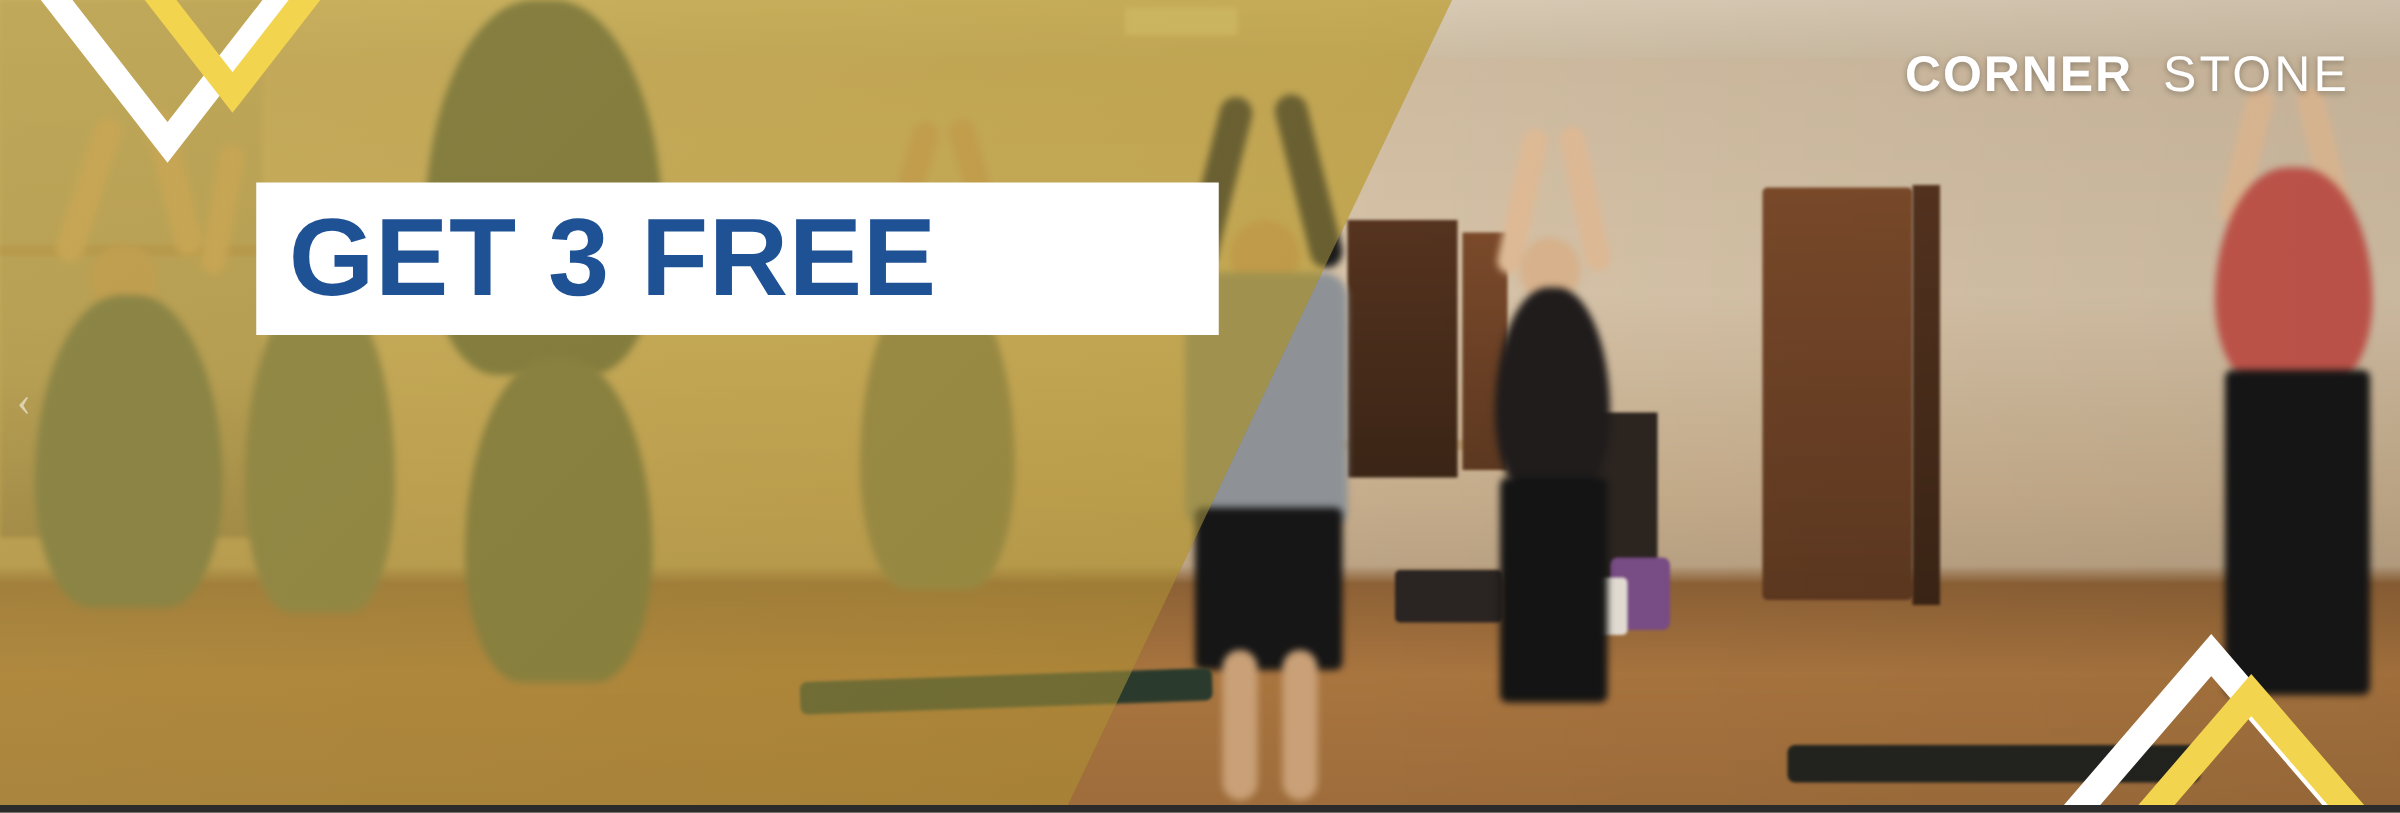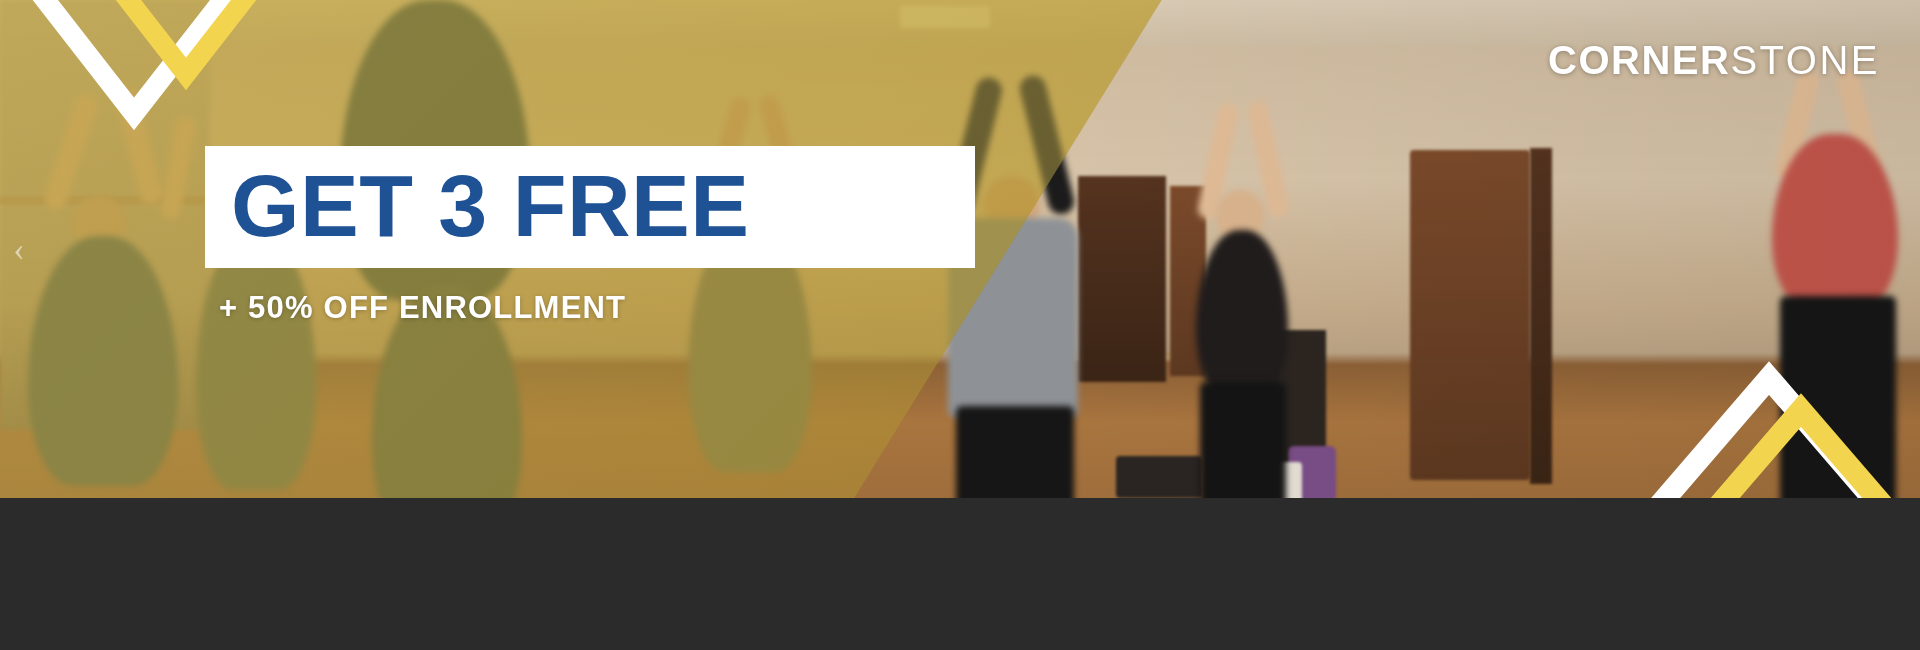--- a/index.html
+++ b/index.html
@@ -1,20 +1,20 @@
 <!DOCTYPE html>
 <html><head>
 <meta charset="utf-8">
 <style>
   * { margin:0; padding:0; box-sizing:border-box; }
   html,body { background:#2b2b2b; }
 
   .banner{
     position:relative;
-    width:1920px; height:498px;
+    width:1920px; height:644px;
     overflow:hidden;
     font-family:"Liberation Sans", sans-serif;
     background:#8a7555;
     padding-left:24px;
   }
 
   
   .photo{ position:absolute; inset:0; overflow:hidden; }
 
   .photo-base{
@@ -76,21 +76,21 @@
 
   
   .logo{
     position:absolute; right:36px; top:38px;
     display:flex; align-items:center;
     letter-spacing:.5px;
     text-shadow:0 1px 5px rgba(0,0,0,.30);
     white-space:nowrap;
   }
   .logo-bold{ color:#ffffff; font-size:40px; font-weight:700; letter-spacing:1.5px; }
-  .logo-thin{ color:#ffffff; font-size:40px; font-weight:300; letter-spacing:2.5px; }
+  .logo-thin{ color:#ffffff; font-size:40px; font-weight:300; letter-spacing:2.5px;margin-left:24px; }
   .logo-mark{
     width:34px; height:38px; background:#1f5fa8; margin-left:-30px;
     position:relative; z-index:-1;
   }
 
   
   .copy{ position:absolute; left:205px; top:138px; width:790px; }
 
   .eyebrow{
     font-size:62px; font-weight:700; letter-spacing:3px;
@@ -215,18 +215,17 @@
     <span class="logo-mark"></span>
   </div>
 
   <div class="copy">
 
 
     <div class="whitebox">
       <div class="headline">GET 3 FREE</div>
     </div>
 
-    <div class="tagline">+ 50% OFF ENROLLMENT</div>
   </div>
 
   <div class="prev-arrow">‹</div>
 
 </div>
 
 </body></html>

